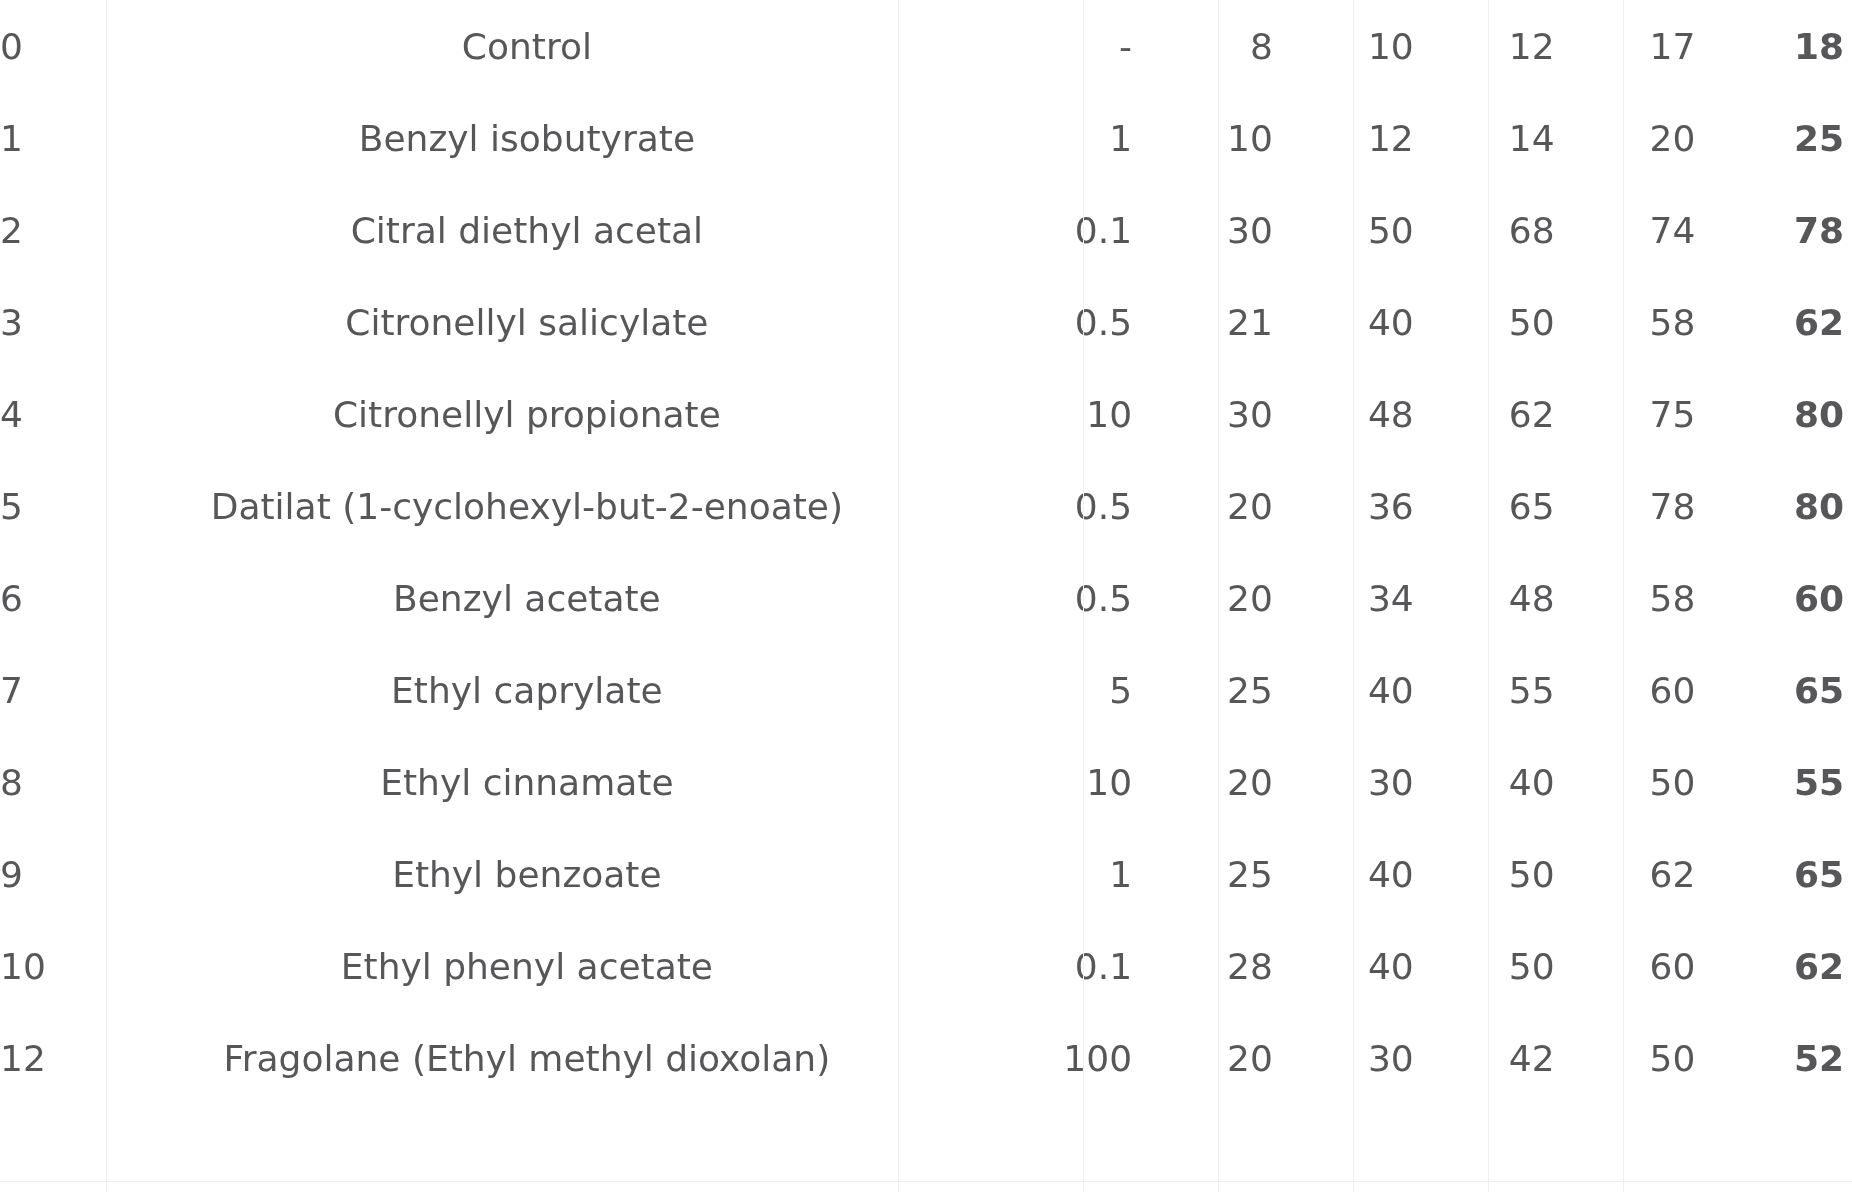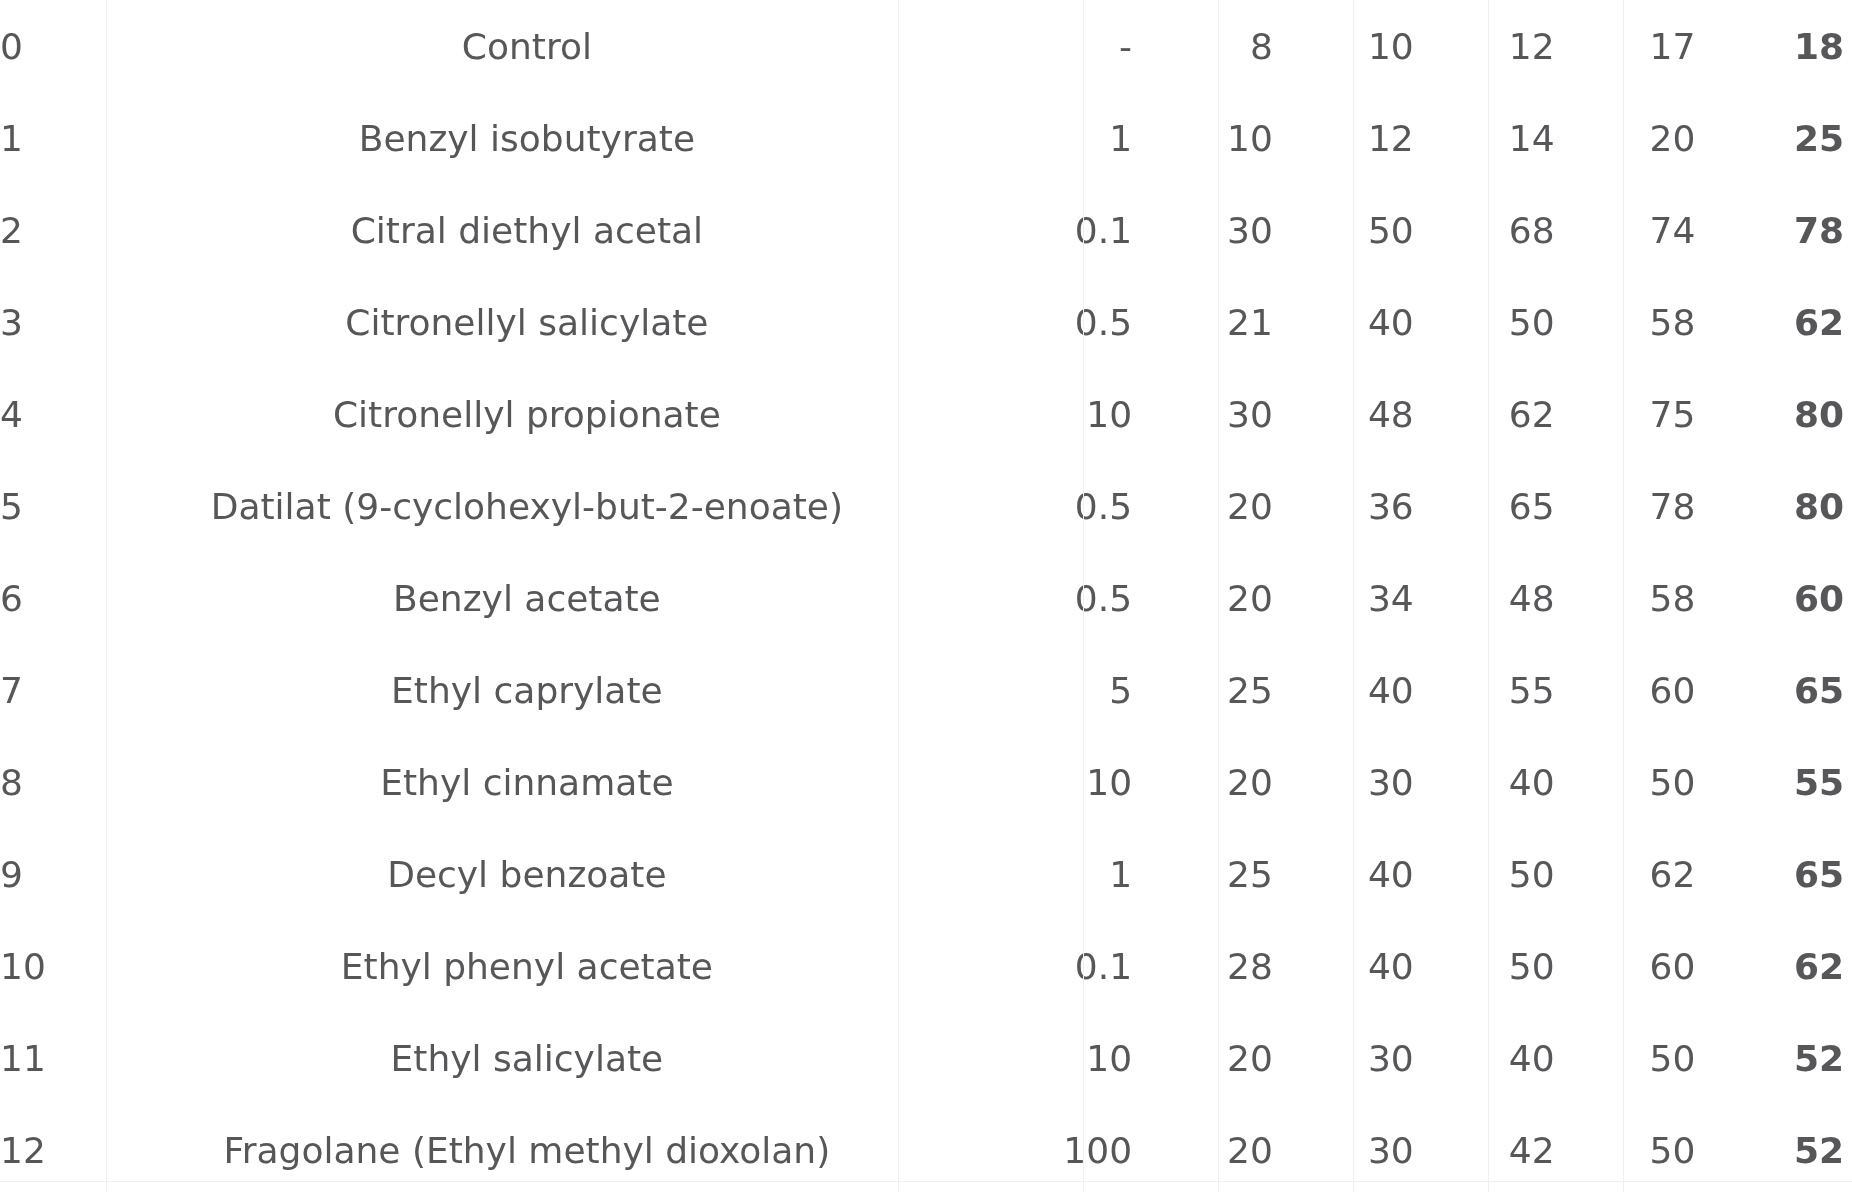--- a/index.html
+++ b/index.html
@@ -160,21 +160,21 @@
         <td class="name">Citronellyl propionate</td>
         <td class="num">10</td>
         <td class="num">30</td>
         <td class="num">48</td>
         <td class="num">62</td>
         <td class="num">75</td>
         <td class="num last">80</td>
       </tr>
       <tr>
         <td class="idx">5</td>
-        <td class="name">Datilat (9-cyclohexyl-but-2-enoate)</td>
+        <td class="name">Datilat (1-cyclohexyl-but-2-enoate)</td>
         <td class="num">0.5</td>
         <td class="num">20</td>
         <td class="num">36</td>
         <td class="num">65</td>
         <td class="num">78</td>
         <td class="num last">80</td>
       </tr>
       <tr>
         <td class="idx">6</td>
         <td class="name">Benzyl acetate</td>
@@ -200,49 +200,39 @@
         <td class="name">Ethyl cinnamate</td>
         <td class="num">10</td>
         <td class="num">20</td>
         <td class="num">30</td>
         <td class="num">40</td>
         <td class="num">50</td>
         <td class="num last">55</td>
       </tr>
       <tr>
         <td class="idx">9</td>
-        <td class="name">Decyl benzoate</td>
+        <td class="name">Ethyl benzoate</td>
         <td class="num">1</td>
         <td class="num">25</td>
         <td class="num">40</td>
         <td class="num">50</td>
         <td class="num">62</td>
         <td class="num last">65</td>
       </tr>
       <tr>
         <td class="idx">10</td>
         <td class="name">Ethyl phenyl acetate</td>
         <td class="num">0.1</td>
         <td class="num">28</td>
         <td class="num">40</td>
         <td class="num">50</td>
         <td class="num">60</td>
         <td class="num last">62</td>
       </tr>
       <tr>
-        <td class="idx">11</td>
-        <td class="name">Ethyl salicylate</td>
-        <td class="num">10</td>
-        <td class="num">20</td>
-        <td class="num">30</td>
-        <td class="num">40</td>
-        <td class="num">50</td>
-        <td class="num last">52</td>
-      </tr>
-      <tr>
         <td class="idx">12</td>
         <td class="name">Fragolane (Ethyl methyl dioxolan)</td>
         <td class="num">100</td>
         <td class="num">20</td>
         <td class="num">30</td>
         <td class="num">42</td>
         <td class="num">50</td>
         <td class="num last">52</td>
       </tr>
     </tbody>

